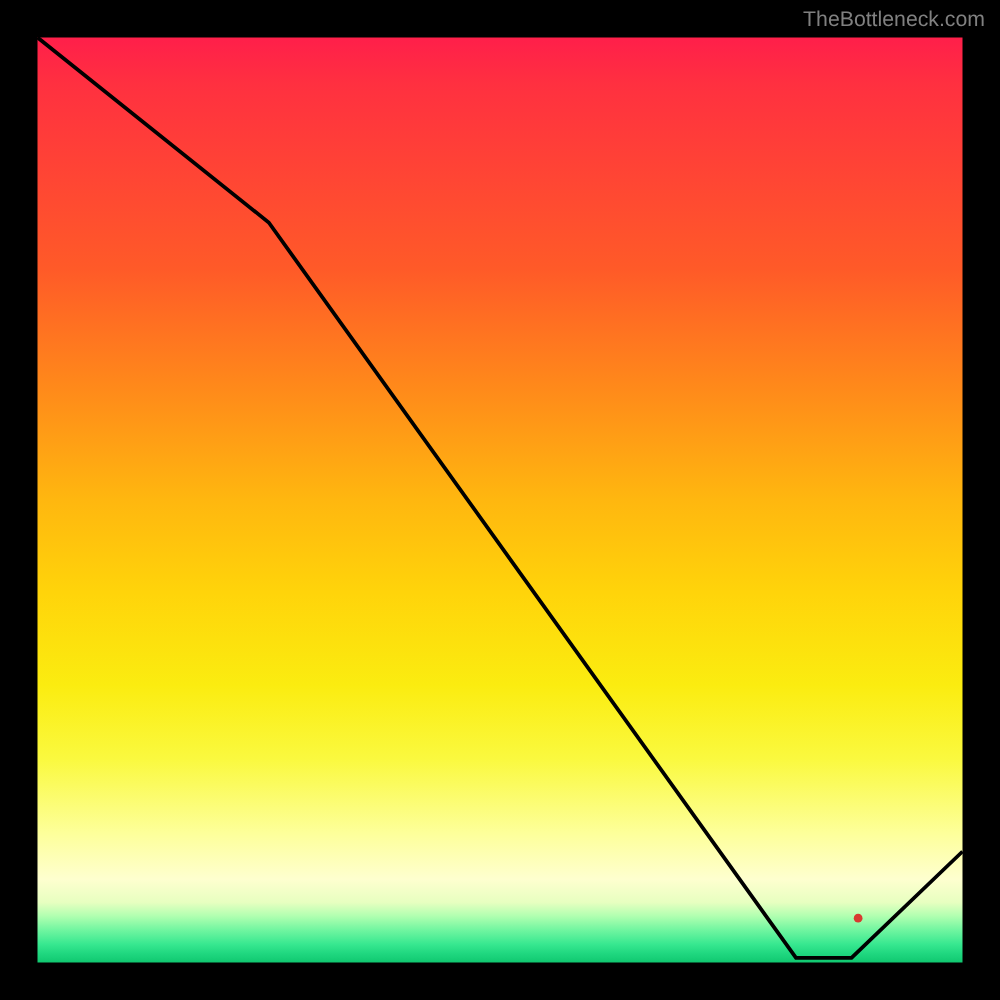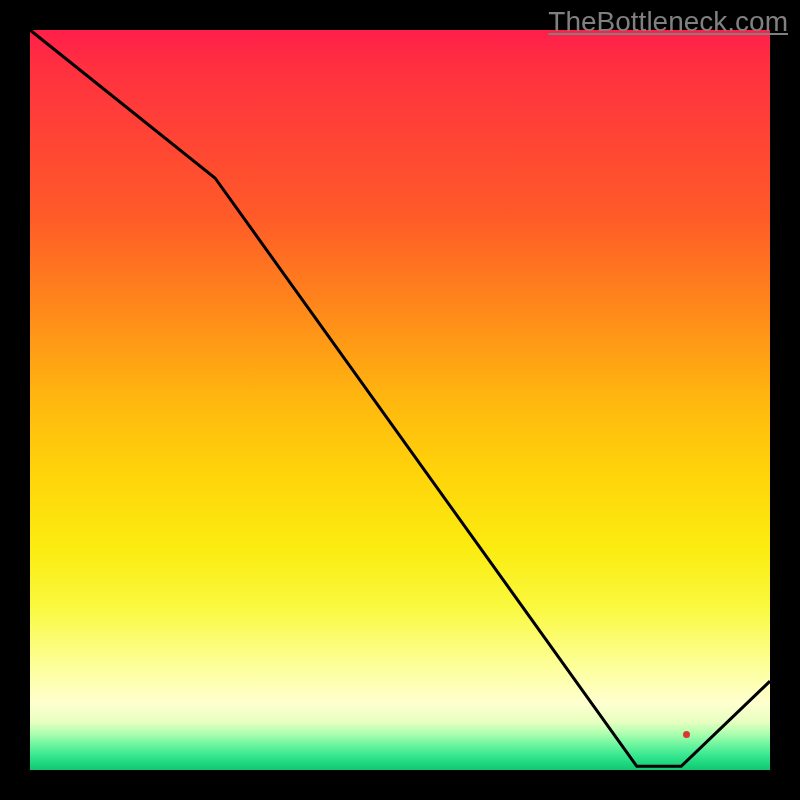--- a/index.html
+++ b/index.html
@@ -15,23 +15,22 @@
     position: relative;
     width: 800px;
     height: 800px;
     background: #000;
   }
   .watermark {
     position: absolute;
     top: 6px;
     right: 12px;
     color: #808080;
-    font-size: 28px;
+    font-size: 17px;
     z-index: 50;
-    text-decoration: underline;
   }
   .plot-area {
     
     position: absolute;
     left: 30px;
     top: 30px;
     width: 740px; 
     height: 740px;
     background: linear-gradient(
       to bottom,

